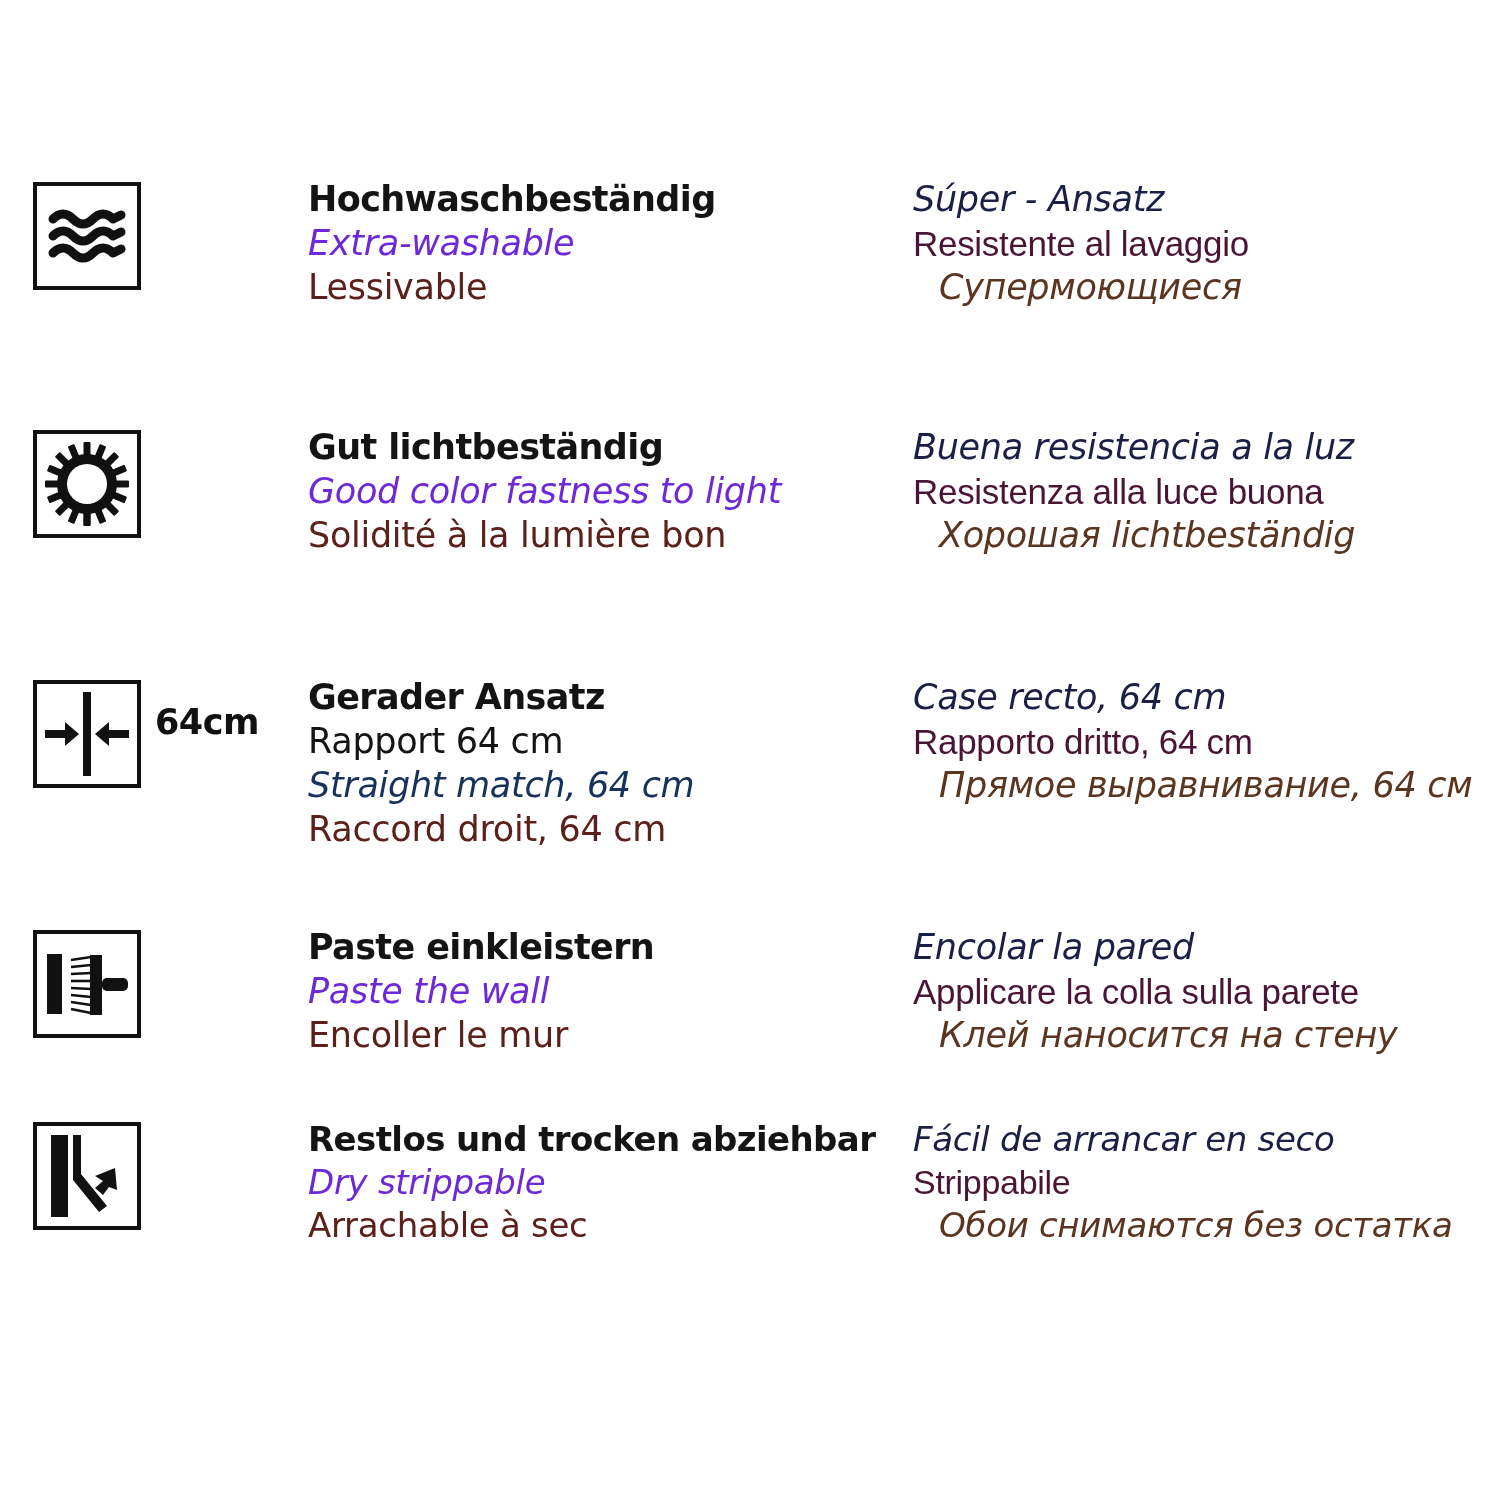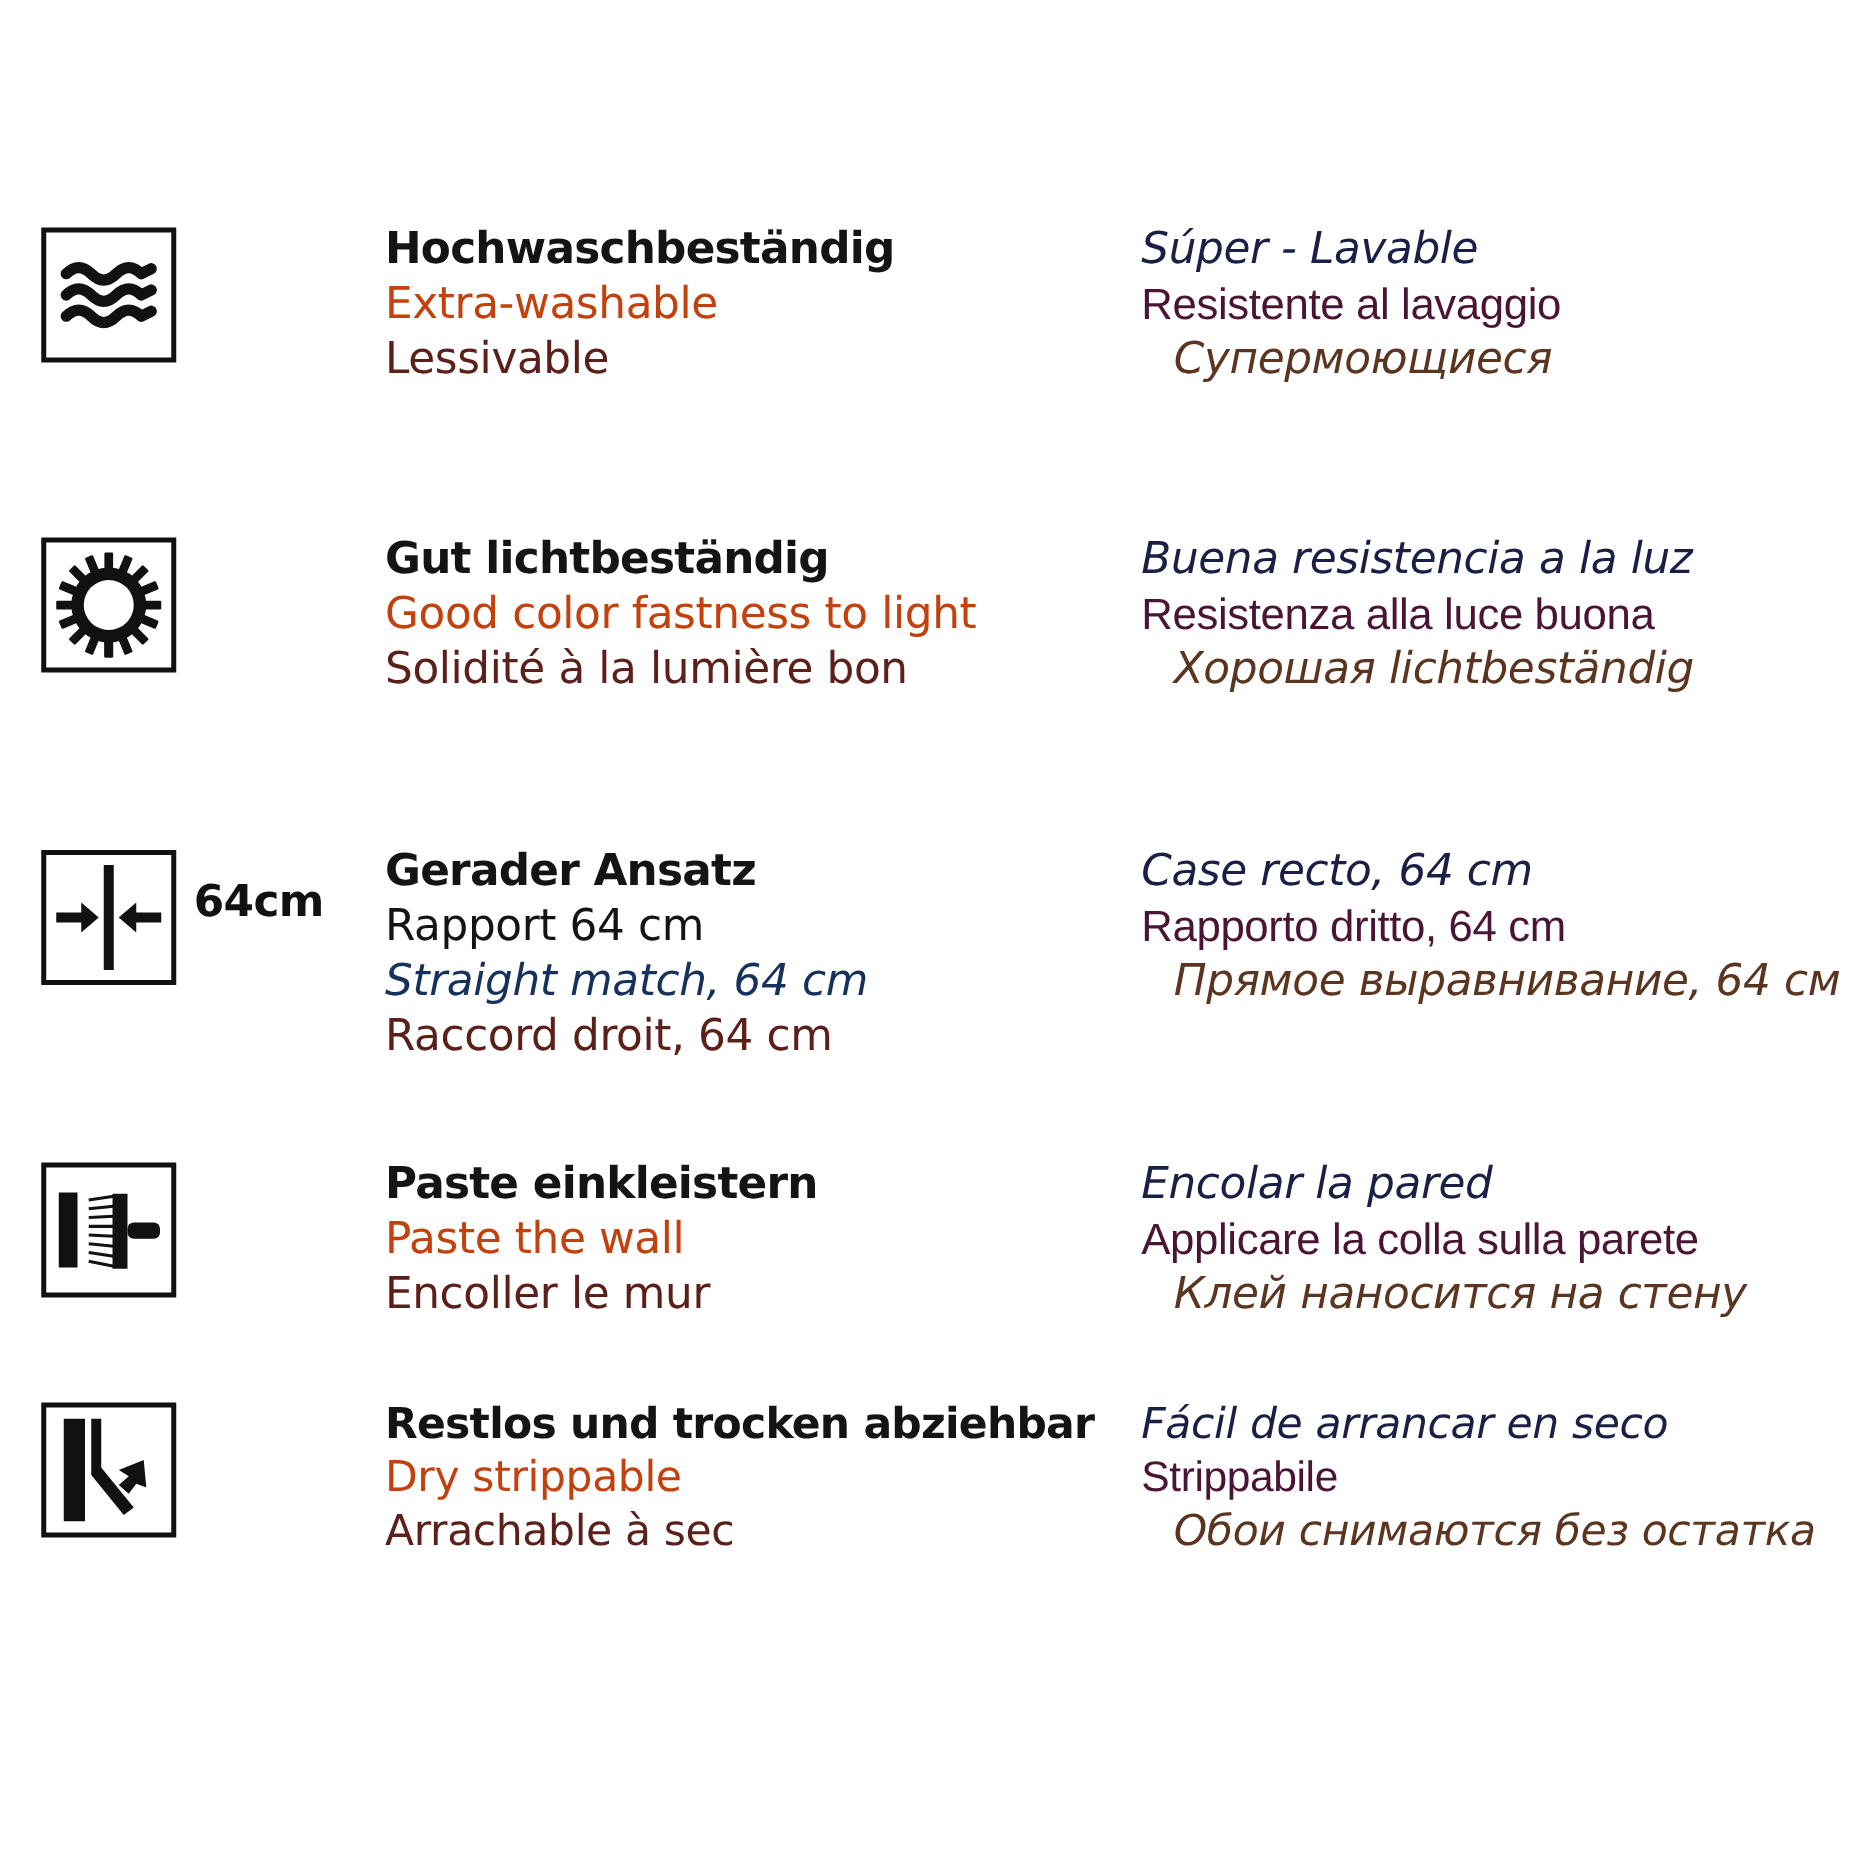--- a/index.html
+++ b/index.html
@@ -87,23 +87,24 @@
   }
   .de-reg {
     font-family: "DejaVu Sans", sans-serif;
     font-weight: normal;
     font-size: 35px;
     color: #141414;
     letter-spacing: -0.3px;
   }
   .en {
     font-family: "DejaVu Sans", sans-serif;
-    font-weight: normal;
-    font-size: 35px;
-    color: #c2410c;
+    font-style: italic;
+    font-weight: normal;
+    font-size: 35px;
+    color: #6d28d9;
     letter-spacing: -0.3px;
   }
   .en-alt {
     font-family: "DejaVu Sans", sans-serif;
     font-style: italic;
     font-weight: normal;
     font-size: 35px;
     color: #16325c;
     letter-spacing: -0.3px;
   }
@@ -165,21 +166,21 @@
           </g>
         </svg>
       </div>
     </div>
     <div class="txt-col col-left">
       <div class="line de-bold">Hochwaschbeständig</div>
       <div class="line en">Extra-washable</div>
       <div class="line fr">Lessivable</div>
     </div>
     <div class="txt-col col-right">
-      <div class="line es">Súper - Lavable</div>
+      <div class="line es">Súper - Ansatz</div>
       <div class="line it">Resistente al lavaggio</div>
       <div class="line ru">Супермоющиеся</div>
     </div>
   </div>
 
   <div class="row" id="row-1">
     <div class="icon-cell">
       <div class="symbol-box">
         <svg viewBox="0 0 100 100" aria-hidden="true">
           <g fill="#111111">

